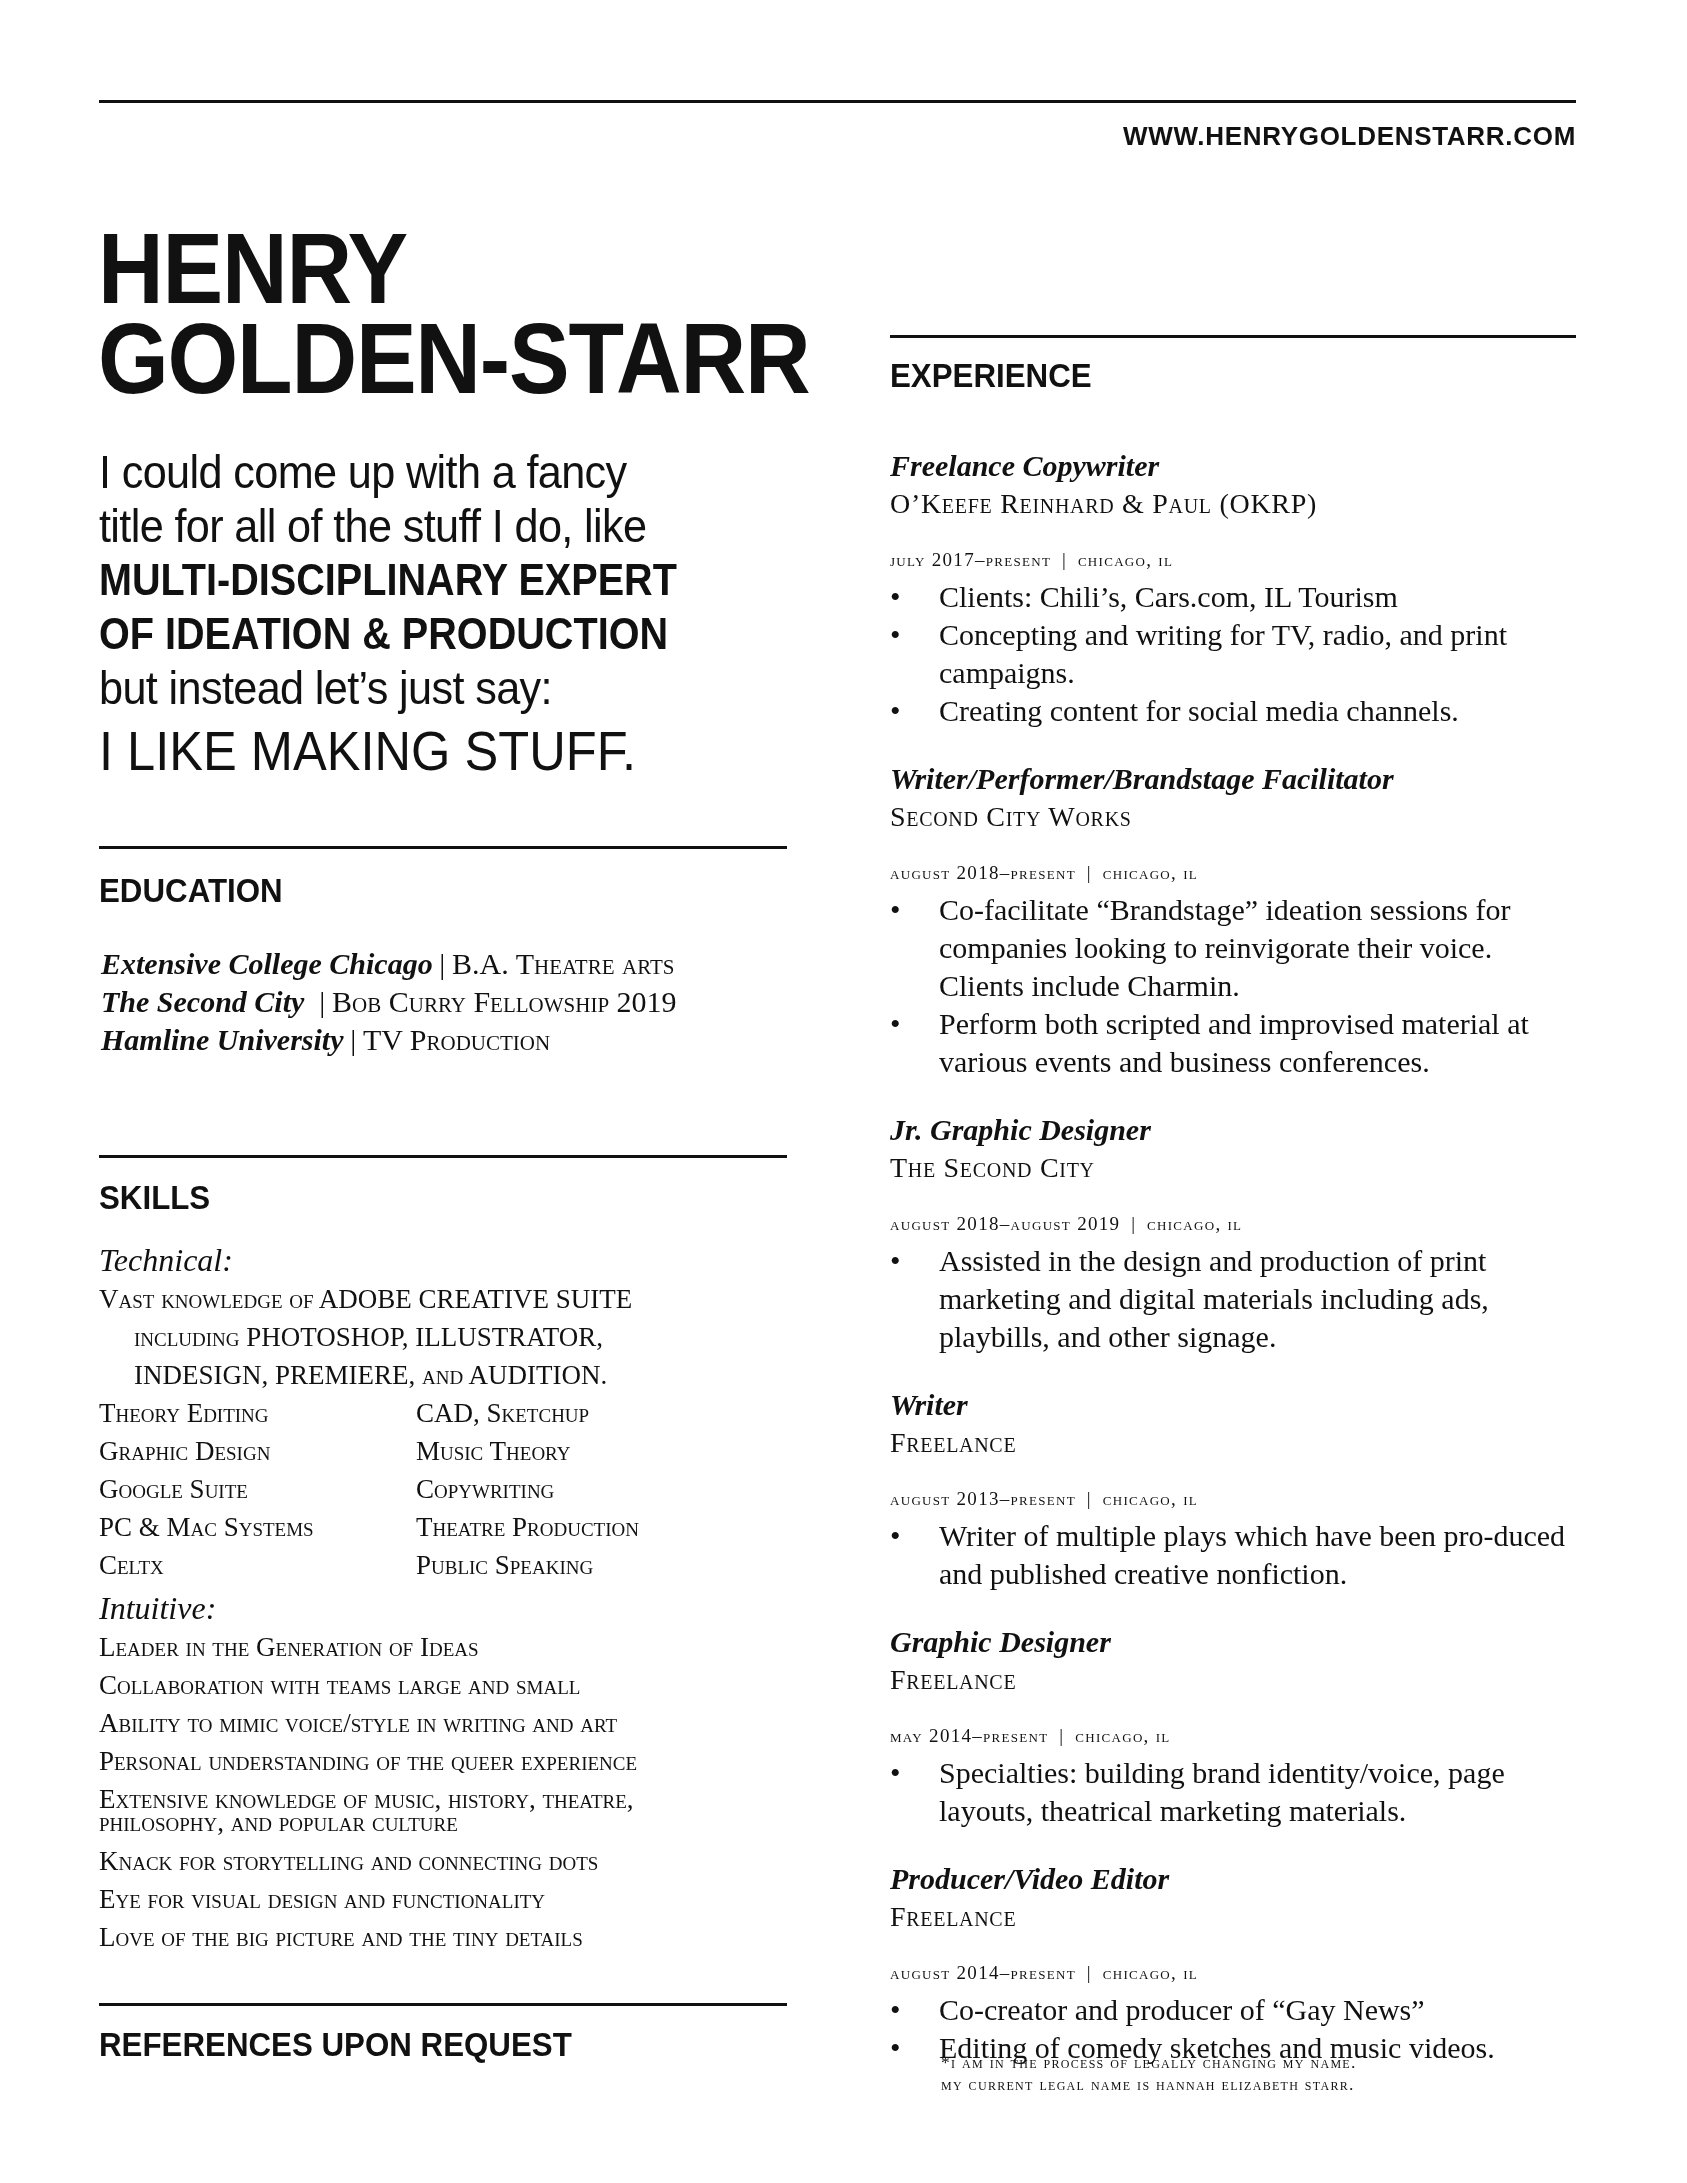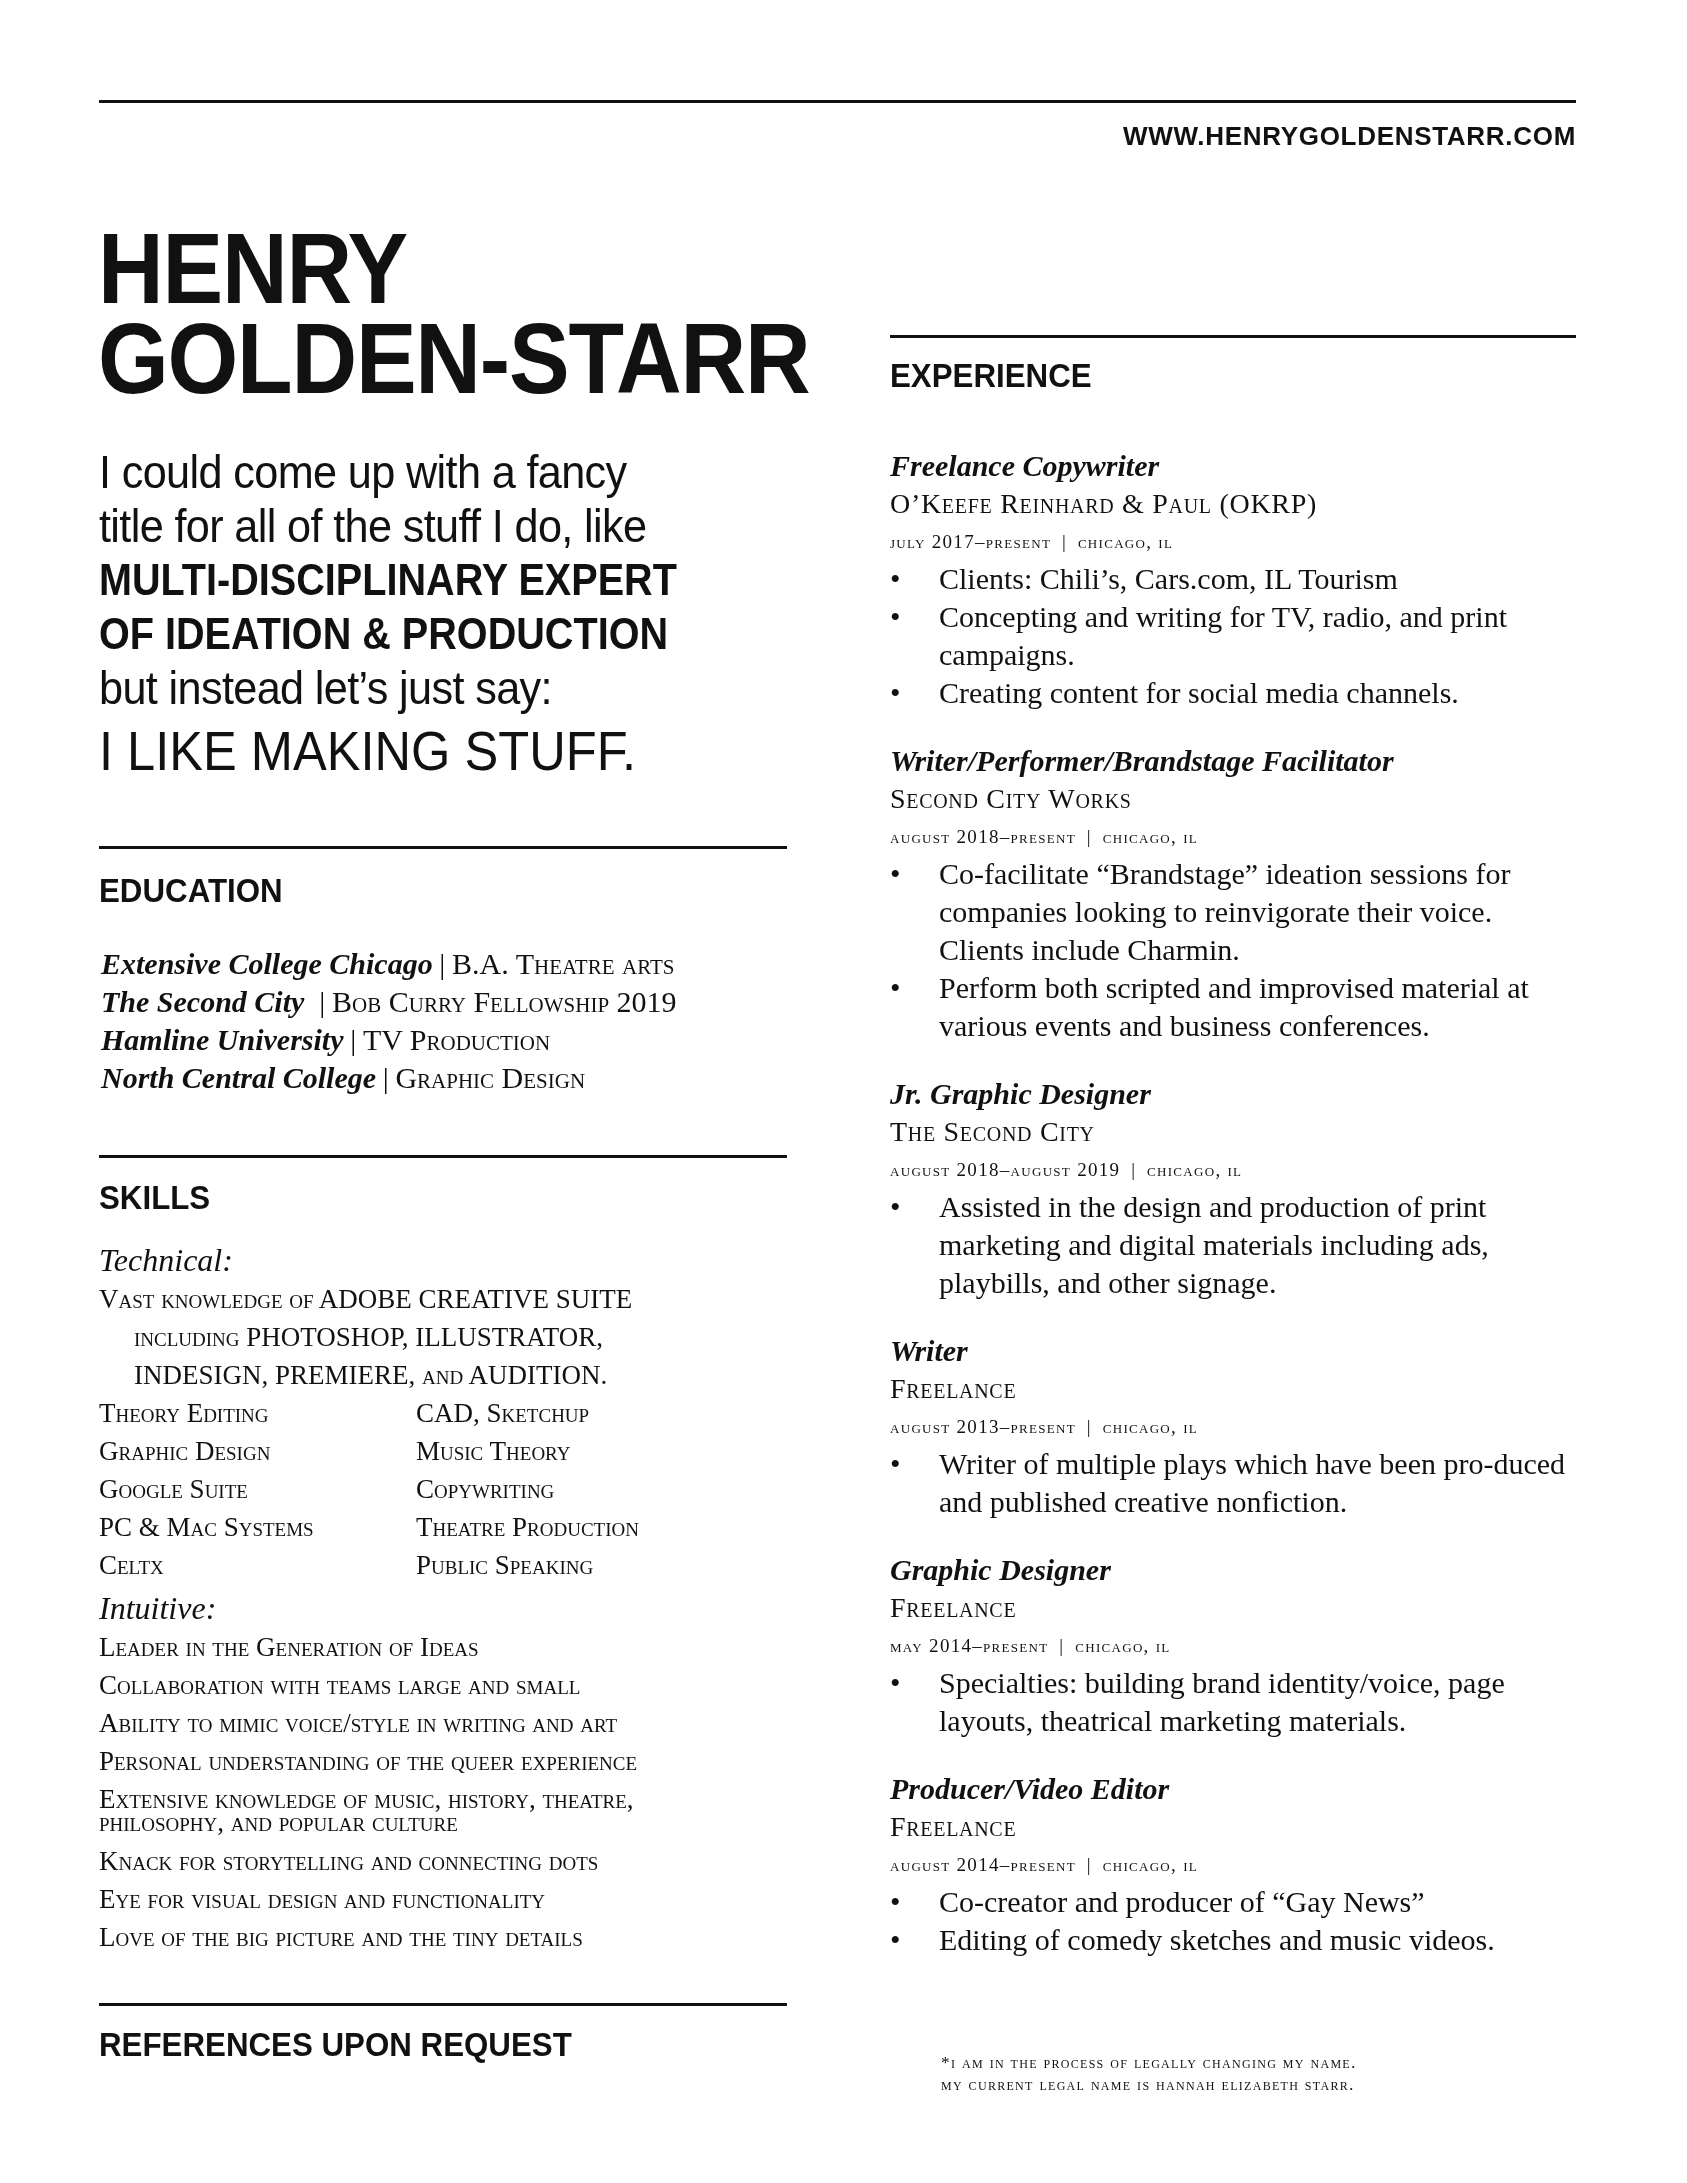--- a/index.html
+++ b/index.html
@@ -26,21 +26,21 @@
 
   .skills-sub { font-style:italic; font-size:32px; }
   .skills-text { font-size:27px; line-height:38px; font-variant:small-caps; }
 
   .grid2 { display:grid; grid-template-columns:317px 317px; }
 
   .exp { position:absolute; left:890px; width:688px; }
   .job { margin-bottom:30px; }
   .job-title { font-style:italic; font-weight:700; font-size:30px; line-height:38px; }
   .job-org { font-variant:small-caps; font-size:28px; line-height:38px; letter-spacing:0.7px; }
-  .job-meta { font-size:19px; line-height:36px; letter-spacing:1.3px; text-transform:lowercase; font-variant:small-caps; margin-top:1px; }
+  .job-meta { font-size:19px; line-height:36px; letter-spacing:1.3px; text-transform:lowercase; font-variant:small-caps; margin-top:19px; }
   .job-meta .pipe { margin:0 10.8px; }
   .bullets { list-style:none; margin:0; padding:0; }
   .bullets li { position:relative; padding-left:49px; font-size:30px; line-height:38px; }
   .bullets li .dot { position:absolute; left:0; top:0; }
   #footnote { position:absolute; left:941px; top:2052px; font-size:17.5px; line-height:21.6px; letter-spacing:1.3px; font-variant:small-caps; text-transform:lowercase; }
 </style>
 </head>
 <body>
 
 <div class="rule" style="left:99px; top:100px; width:1477px;"></div>
@@ -68,23 +68,20 @@
 <div class="section-title sans" style="left:99px; top:871px;">EDUCATION</div>
 <div class="edu serif">
   <div class="row">
     <span class="school">Extensive College Chicago</span><span class="sep">|</span><span class="sc">B.A. Theatre arts</span>
   </div>
   <div class="row">
     <span class="school">The Second City</span><span class="sep" style="margin-left:15px">|</span><span class="sc">Bob Curry Fellowship 2019</span>
   </div>
   <div class="row">
     <span class="school">Hamline University</span><span class="sep">|</span><span class="sc">TV Production</span>
-  </div>
-  <div class="row">
-    <span class="school">North Central College</span><span class="sep">|</span><span class="sc">Graphic Design</span>
   </div>
 </div>
 
 <div class="section-title sans" style="left:99px; top:1178px;">SKILLS</div>
 <div class="abs serif" style="left:99px; top:1240px; width:688px;">
   <div class="skills-sub" style="line-height:40px;">Technical:</div>
   <div class="skills-text">Vast knowledge of ADOBE CREATIVE SUITE</div>
   <div class="skills-text" style="padding-left:35px;">including PHOTOSHOP, ILLUSTRATOR,</div>
   <div class="skills-text" style="padding-left:35px;">INDESIGN, PREMIERE, and AUDITION.</div>
   <div class="grid2">

